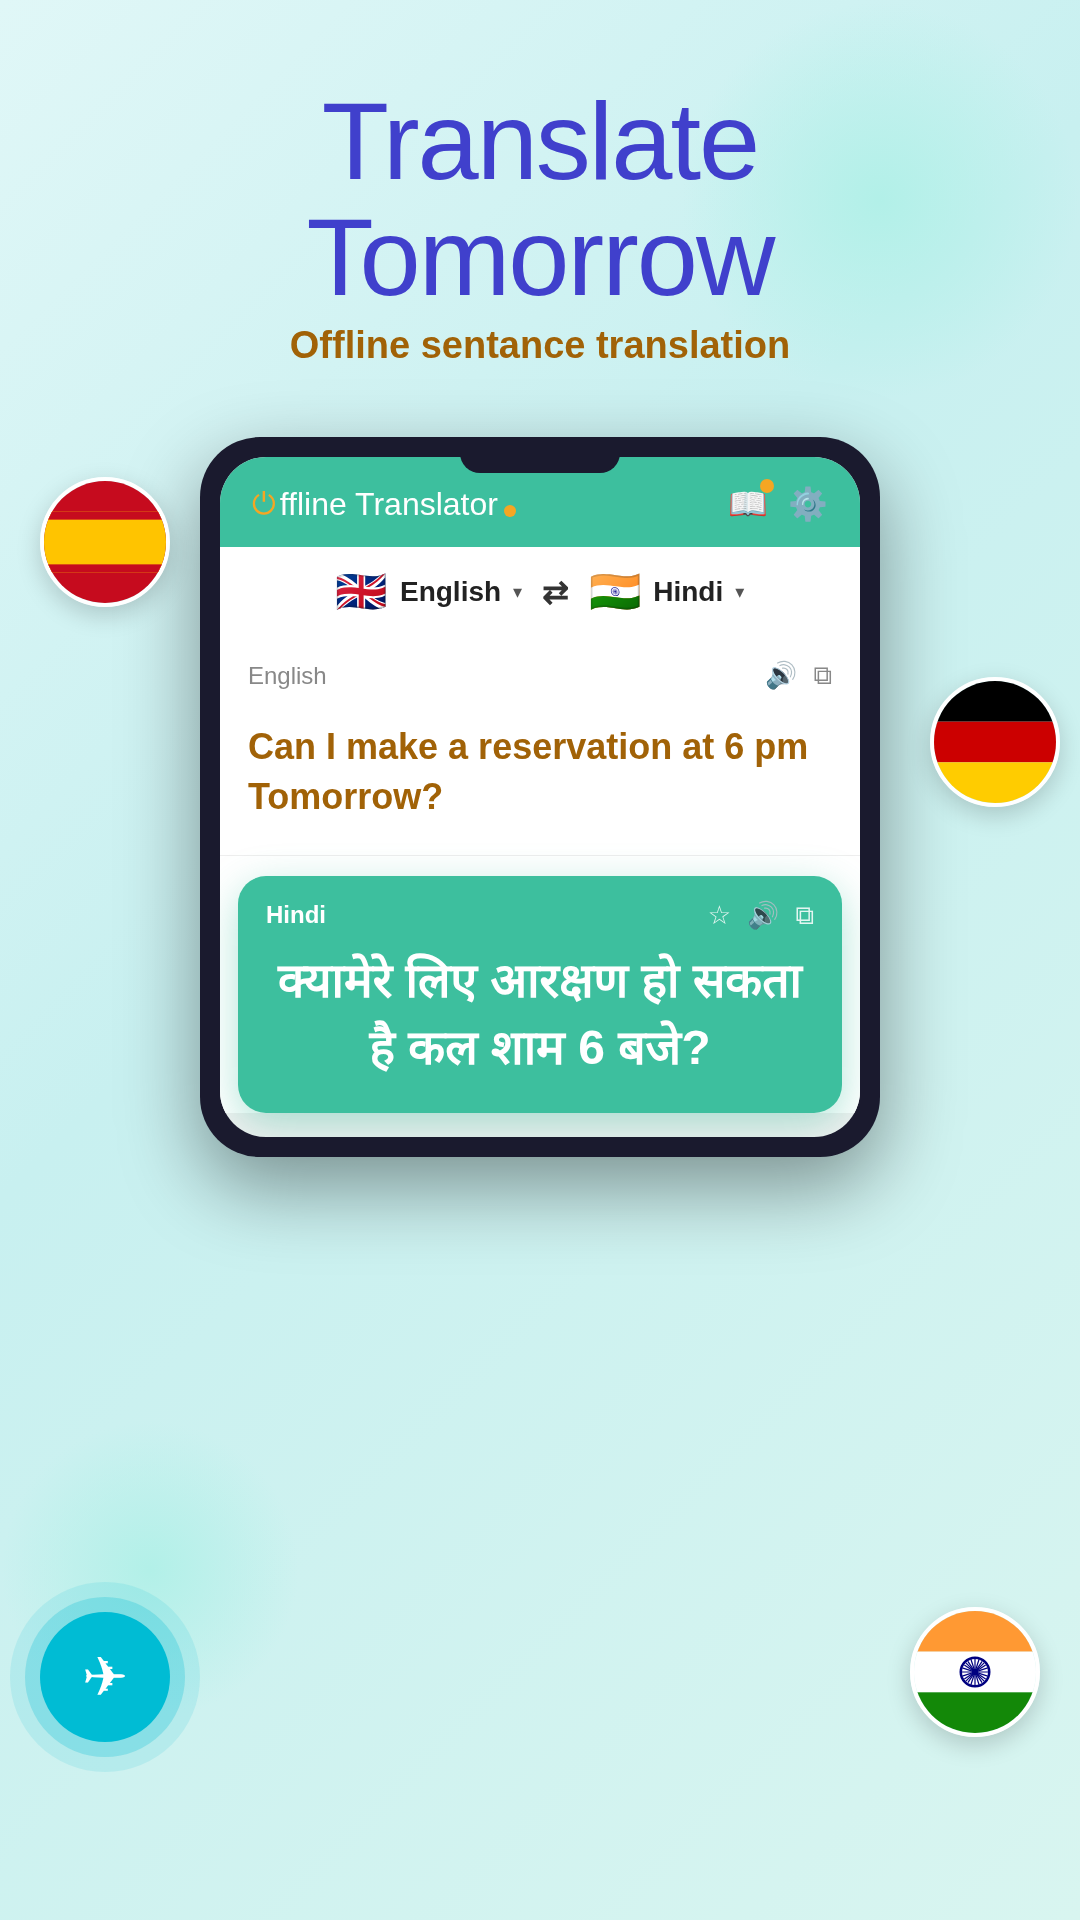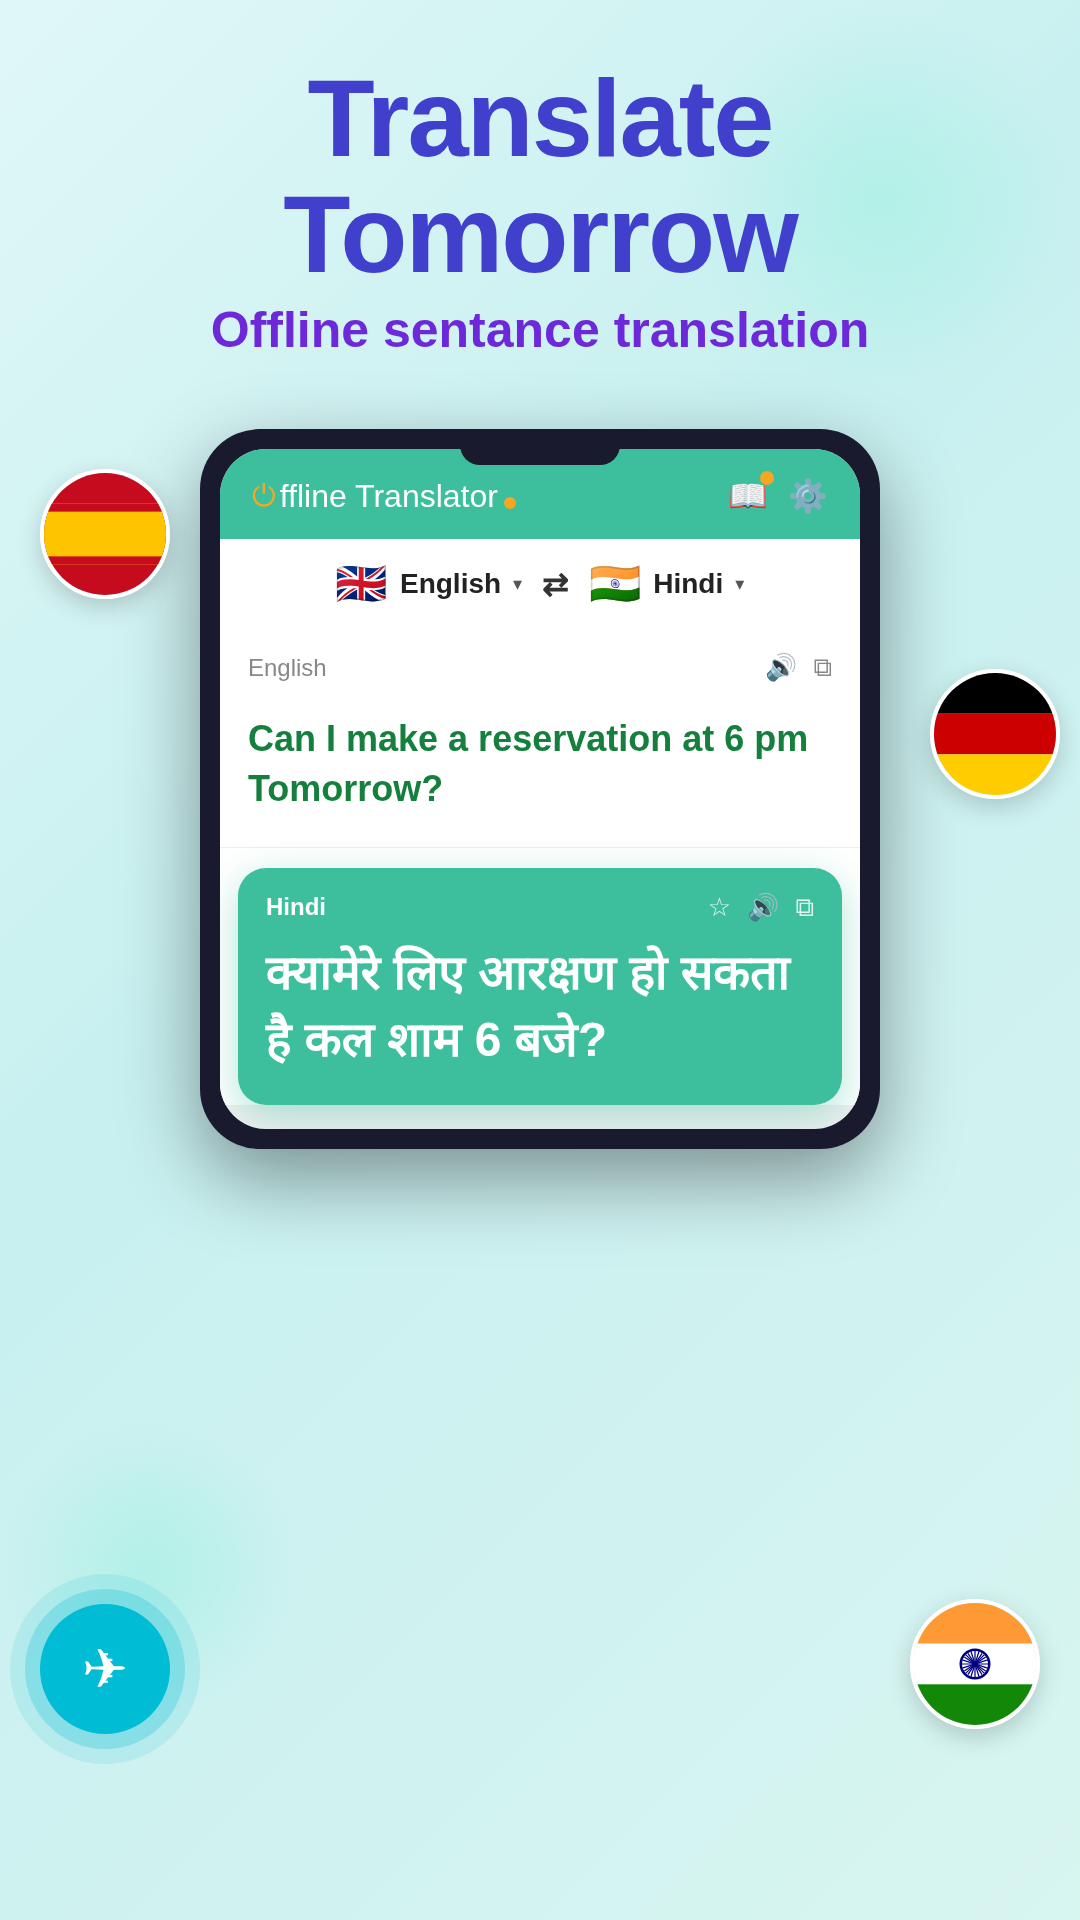--- a/index.html
+++ b/index.html
@@ -37,30 +37,31 @@
     .hero-section {
       position: relative;
       z-index: 2;
       text-align: center;
       padding-top: 60px;
       padding-bottom: 20px;
     }
 
     .hero-title {
       font-size: 110px;
-      font-weight: 700;
+      font-weight: 400;
       color: #4040cc;
       line-height: 1.05;
       letter-spacing: -2px;
+      margin-top: 23px;
     }
 
     .hero-subtitle {
-      font-size: 50px;
+      font-size: 38px;
       font-weight: 700;
-      color: #6d28d9;
+      color: #a16207;
       margin-top: 10px;
     }
 
     
     .phone-section {
       position: relative;
       z-index: 2;
       display: flex;
       justify-content: center;
       align-items: flex-start;
@@ -259,21 +260,21 @@
     }
 
     .card-icon {
       font-size: 26px;
       color: #888;
     }
 
     .input-text {
       font-size: 36px;
       font-weight: 700;
-      color: #15803d;
+      color: #a16207;
       line-height: 1.4;
       margin-top: 31px;
     }
 
     .translation-card {
       background: #3dbf9e;
       border-radius: 28px;
       padding: 24px 28px 32px;
       margin: 0 20px;
       box-shadow: 0 12px 40px rgba(61,191,158,0.4);
@@ -300,20 +301,21 @@
     .translation-icon {
       font-size: 26px;
       color: rgba(255,255,255,0.85);
     }
 
     .translation-text {
       font-size: 48px;
       font-weight: 700;
       color: white;
       line-height: 1.4;
+      text-align: center;
     }
 
     
     .spain-flag {
       width: 100%;
       height: 100%;
     }
 
     
     .germany-flag {

